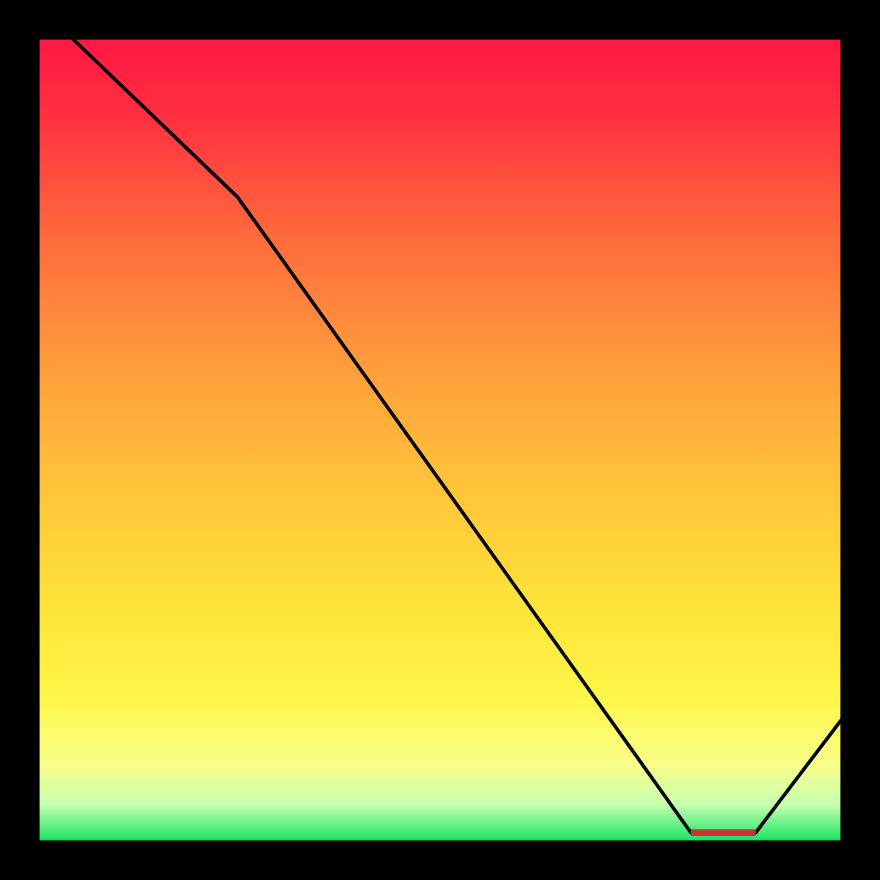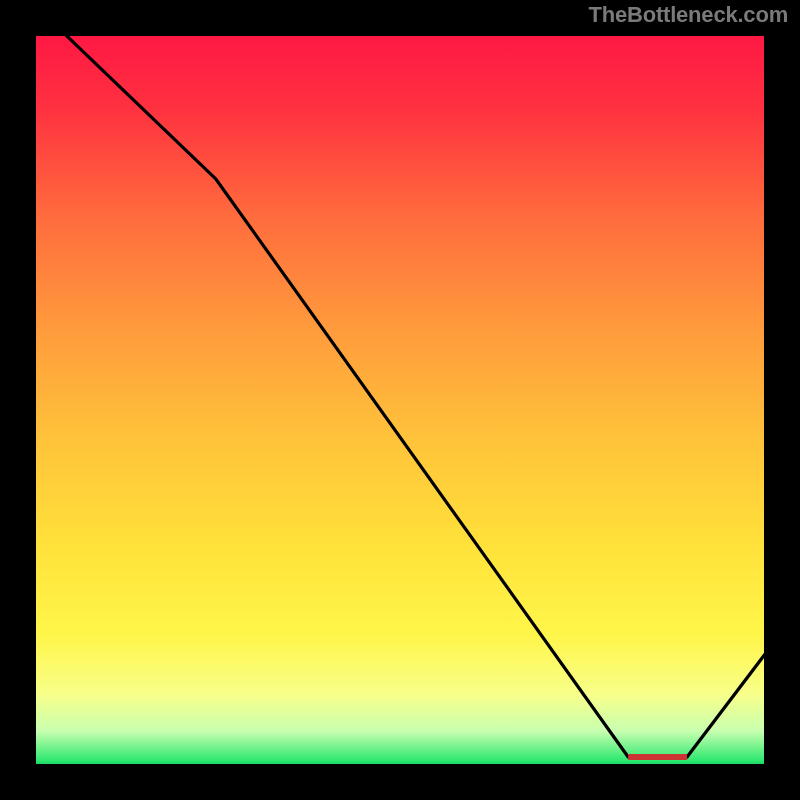--- a/index.html
+++ b/index.html
@@ -30,21 +30,20 @@
     left: 0;
     top: 0;
     width: 800px;
     height: 800px;
   }
 </style>
 </head>
 <body>
 
 <div class="wrap">
-  <div class="attribution">TheBottleneck.com</div>
 
   <svg class="chart" viewBox="0 0 800 800" preserveAspectRatio="none">
     <defs>
       <linearGradient id="heat" x1="0" y1="0" x2="0" y2="1">
         <stop offset="0%" stop-color="#ff1744"></stop>
         <stop offset="10%" stop-color="#ff3040"></stop>
         <stop offset="25%" stop-color="#ff6b3d"></stop>
         <stop offset="40%" stop-color="#ff9a3c"></stop>
         <stop offset="55%" stop-color="#ffc23a"></stop>
         <stop offset="70%" stop-color="#ffe23a"></stop>

